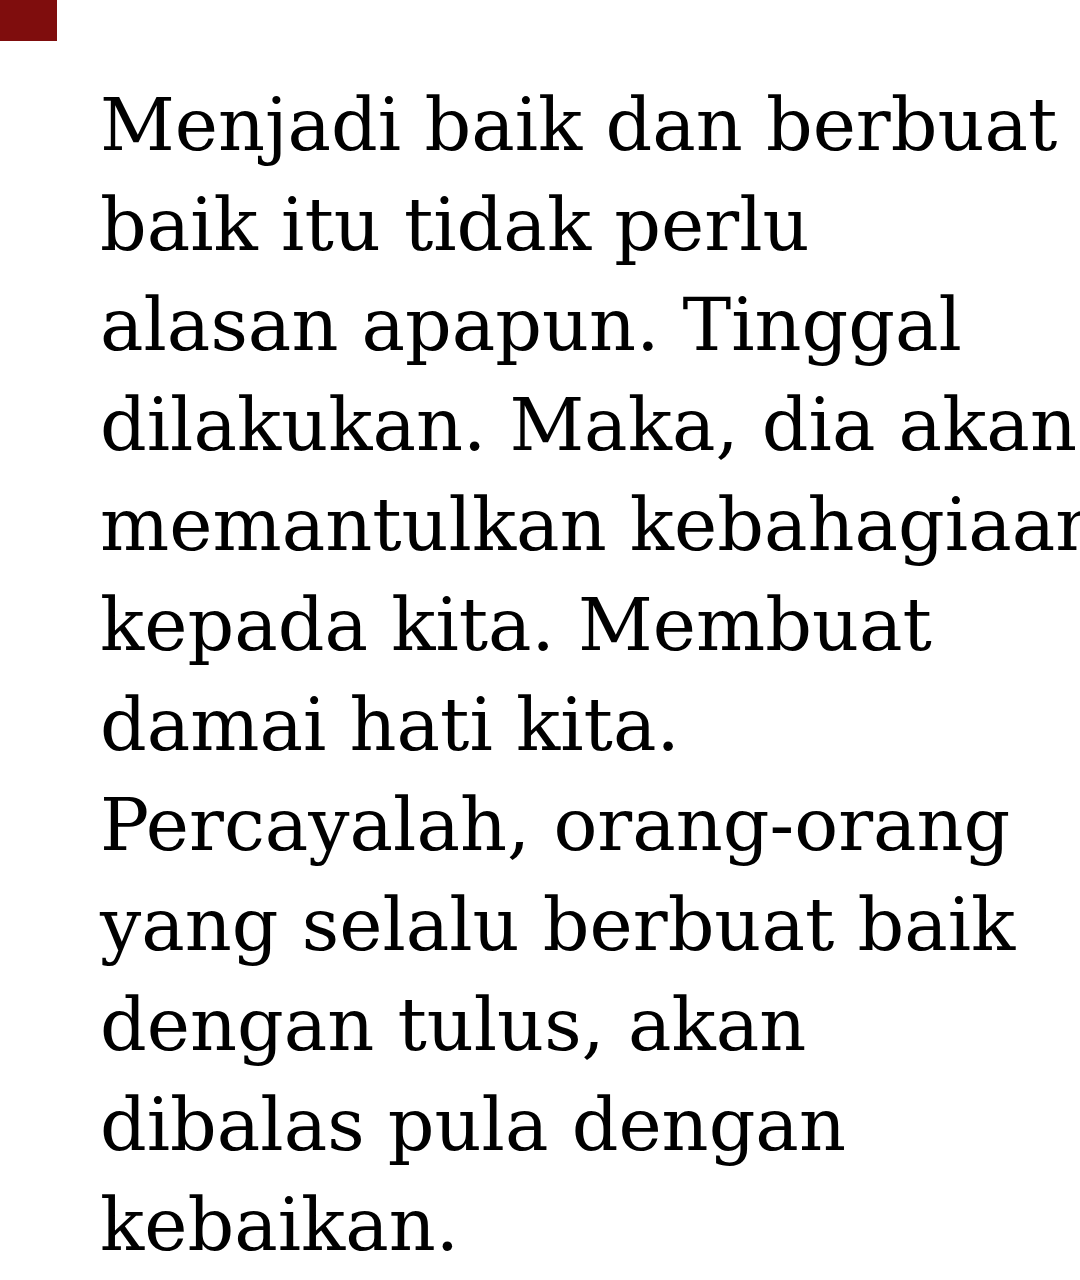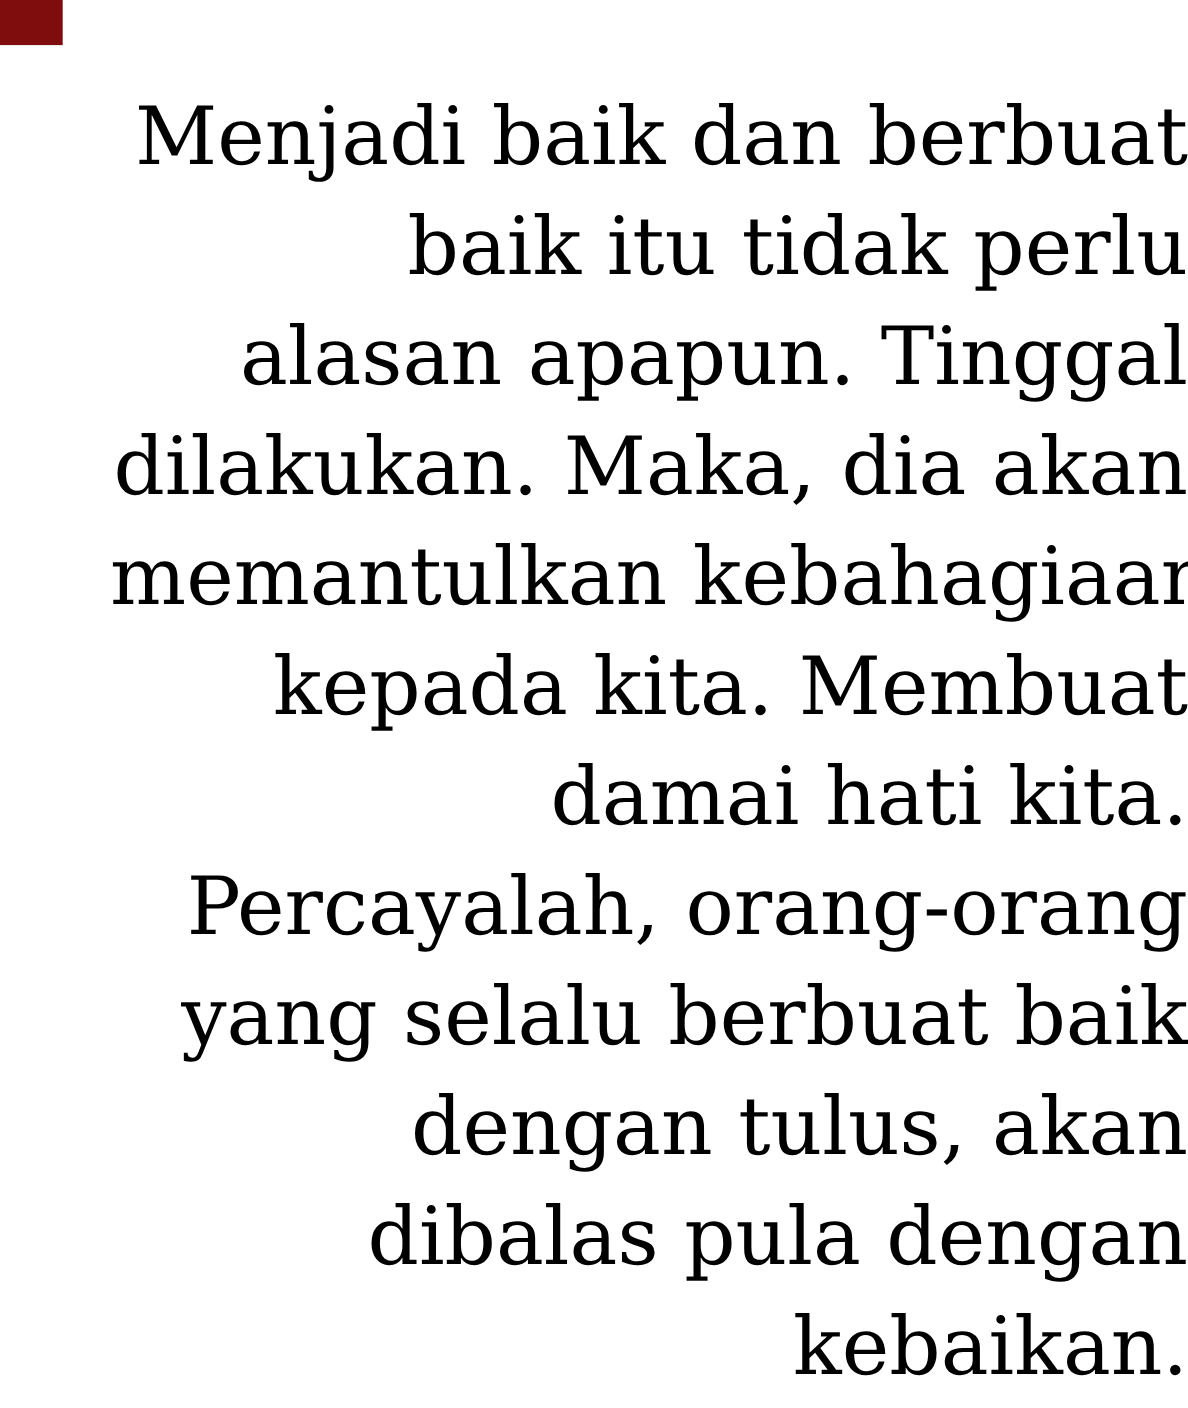--- a/index.html
+++ b/index.html
@@ -25,21 +25,21 @@
   .quote-text {
     position: absolute;
     top: 75px;
     left: 100px;
     width: 980px;
     font-size: 73px;
     line-height: 100px;
     color: #000000;
     white-space: pre;        
     letter-spacing: 0;
-    text-align: right;
+    text-align: left;
   }
 </style>
 </head>
 <body>
 
 <div class="page">
 
   <div class="corner-badge"></div>
 
   <div class="quote-text">Menjadi baik dan berbuat

